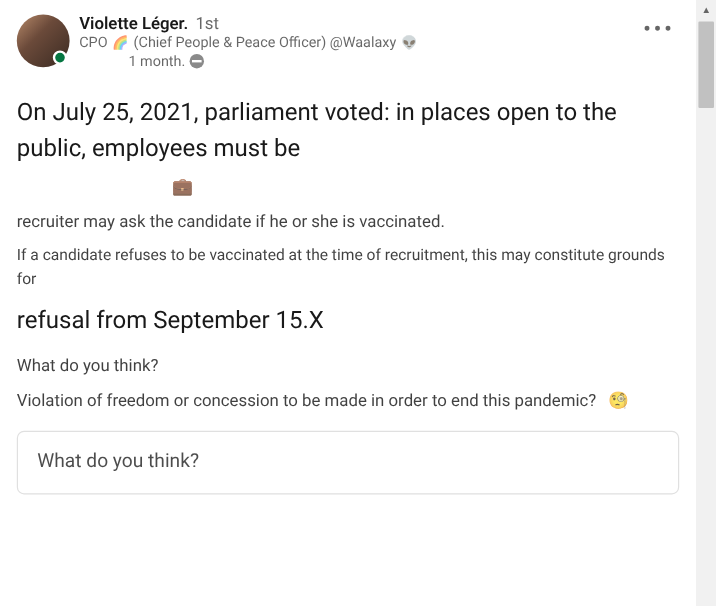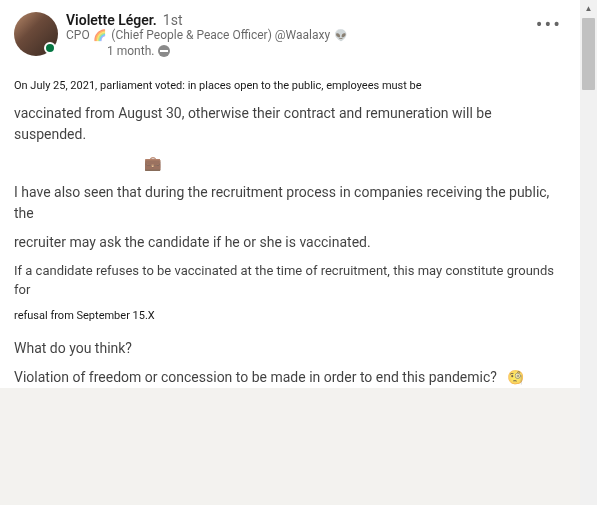--- a/index.html
+++ b/index.html
@@ -7,21 +7,21 @@
     font-family: -apple-system, BlinkMacSystemFont, "Segoe UI", Roboto, Helvetica, Arial, sans-serif;
     background: #f3f2ef;
     width: 597px;
     height: 505px;
     overflow: hidden;
     position: relative;
   }
   .scroll-area {
     background: #fff;
     width: 580px;
-    height: 388px;
+    height: 505px;
     overflow-y: auto;
     padding: 12px 14px;
     color: rgba(0,0,0,0.9);
   }
   .scrollbar-track {
     position: absolute;
     right: 0; top: 0;
     width: 17px; height: 505px;
     background: #f1f1f1;
   }
@@ -50,21 +50,21 @@
     background: #057642; border: 2px solid #fff;
     position: relative; left: 30px; top: -14px;
   }
   .author-line { font-size: 14px; color: rgba(0,0,0,0.9); font-weight: 600; display: flex; align-items: center; gap: 6px;}
   .conn { font-weight: 400; color: rgba(0,0,0,0.6); }
   .subtitle { font-size: 12px; color: rgba(0,0,0,0.6); display: flex; align-items: center; gap: 4px; }
   .meta { font-size: 12px; color: rgba(0,0,0,0.6); display: flex; align-items: center; gap: 4px; margin-top: 2px; margin-left: 41px;}
   .more-menu { position: absolute; right: 4px; top: 0; color: rgba(0,0,0,0.6); font-size: 20px; letter-spacing: 2px; cursor: pointer;}
   .body-text { font-size: 14px; color: rgba(0,0,0,0.75); line-height: 1.5; margin-top: 10px; }
   .body-text p { margin-bottom: 8px; }
-  .strong-line { color: rgba(0,0,0,0.9); font-size: 11px; }
+  .strong-line { color: rgba(0,0,0,0.9); font-size: 20px; }
   .poll-card {
     border: 1px solid #e0e0e0;
     border-radius: 6px;
     padding: 14px 16px 18px;
     margin-top: 14px;
   }
   .poll-title { font-size: 16px; color: rgba(0,0,0,0.7); }
   .poll-sub { font-size: 12px; color: rgba(0,0,0,0.55); margin-top: 4px; }
   .globe { width: 12px; height: 12px; border-radius:50%; background: #8a8a8a; display:inline-block; position:relative;}
   .globe::after { content:""; position:absolute; left:2px; top:5px; width:8px; height:2px; background:#fff;}
@@ -95,25 +95,21 @@
       <div class="meta">
         <span>1 month.</span>
         <span class="globe"></span>
       </div>
     </div>
     <div class="more-menu">•••</div>
   </div>
 
   <div class="body-text">
     <p class="strong-line">On July 25, 2021, parliament voted: in places open to the public, employees must be</p>
-    <p>
-      <span>vaccinated from August 30, otherwise their contract and remuneration will be suspended.</span>
-    </p>
     <p style="padding-left:130px;"><span>💼</span></p>
-    <p>I have also seen that during the recruitment process in companies receiving the public, the</p>
     <p>recruiter may ask the candidate if he or she is vaccinated.</p>
     <p style="font-size:13px;">If a candidate refuses to be vaccinated at the time of recruitment, this may constitute grounds for</p>
     <p class="strong-line">refusal from September 15.X</p>
     <p style="margin-top:14px;">What do you think?</p>
     <p style="">
       <span>Violation of freedom or concession to be made in order to end this pandemic?</span>
       &nbsp;&nbsp;<span>🧐</span>
     </p>
   </div>
 

